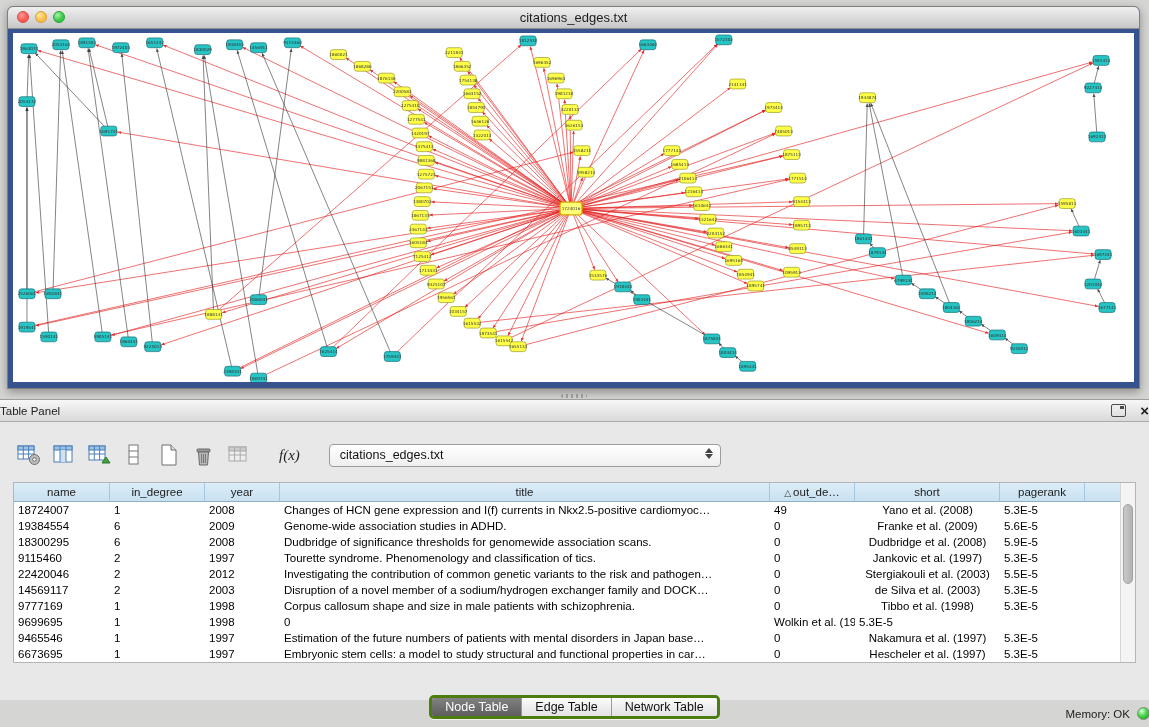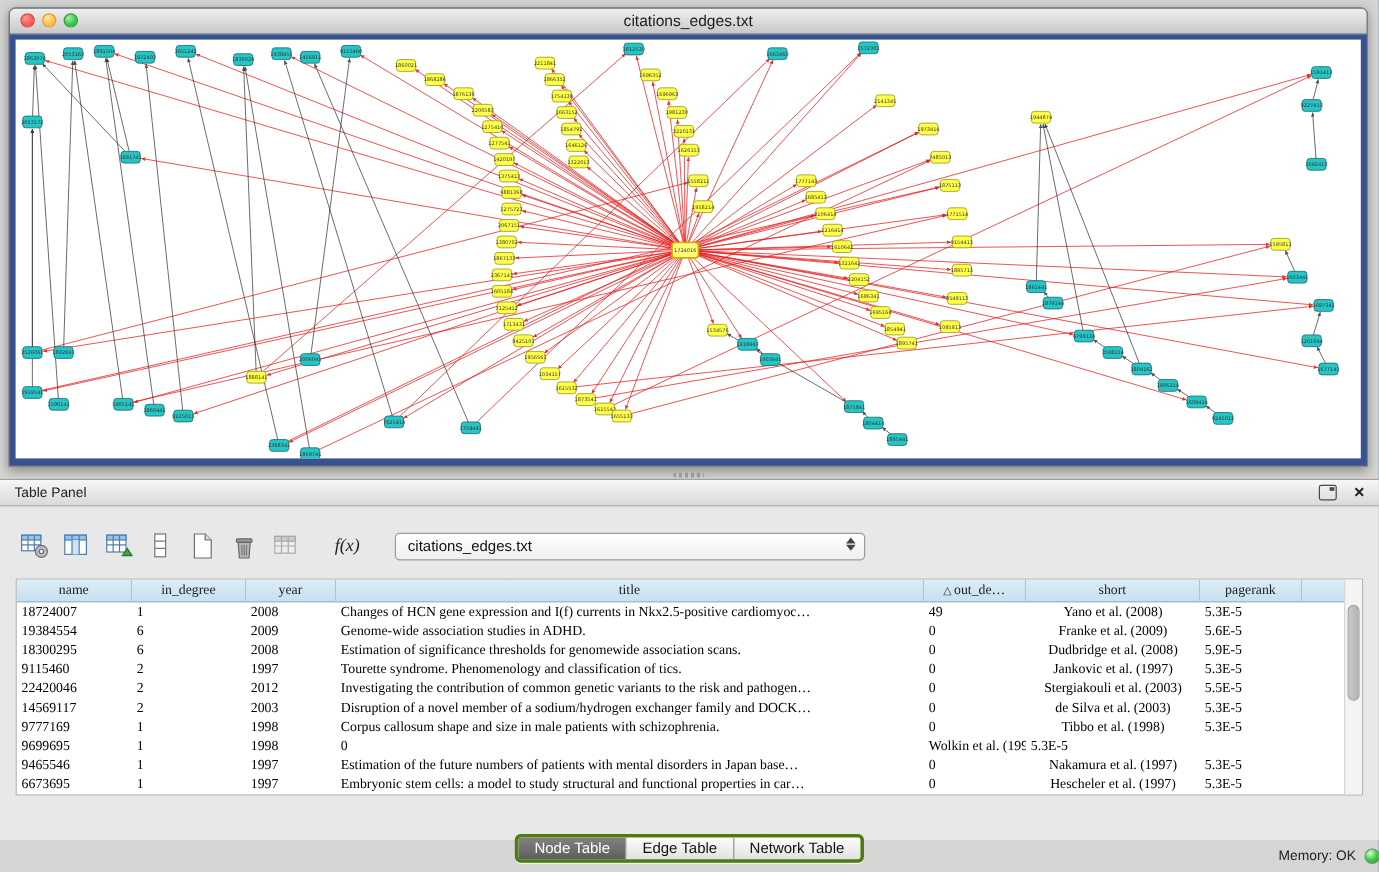--- a/index.html
+++ b/index.html
@@ -48,21 +48,21 @@
     background:repeating-linear-gradient(90deg,#9a9a9a 0 2px,transparent 2px 5px);
   }
   
   .table-panel{
     position:absolute;left:0;top:399px;width:1149px;height:301px;
     background:#e8e8e8;border-top:1px solid #9e9e9e;box-sizing:border-box;
   }
   .panel-header{
     height:21px;background:linear-gradient(#f7f7f7,#d9d9d9);
     border-bottom:1px solid #ababab;display:flex;align-items:center;
-    padding:0 12px;font-size:11.5px;color:#222;
+    padding:0 0;font-size:11.5px;color:#222;
   }
   .panel-header .spacer{flex:1;}
   .float-btn{
     width:13px;height:11px;border:1.5px solid #4a4a4a;border-radius:2px;
     position:relative;margin-right:14px;cursor:default;
   }
   .float-btn::after{content:"";position:absolute;right:1px;top:1px;width:4px;height:3px;background:#4a4a4a;}
   .close-btn{font-size:15px;font-weight:bold;color:#222;line-height:11px;cursor:default;}
   .panel-body{position:relative;height:279px;}
   .toolbar{
@@ -77,21 +77,21 @@
     margin-left:16px;width:392px;height:23px;background:linear-gradient(#ffffff,#efefef);
     border:1px solid #9b9b9b;border-radius:4px;display:flex;align-items:center;
     font-size:12.5px;color:#111;padding-left:10px;box-sizing:border-box;position:relative;
   }
   .sel-arrows{position:absolute;right:7px;top:3px;display:flex;flex-direction:column;gap:1px;}
   .sel-arrows .up{width:0;height:0;border-left:4px solid transparent;border-right:4px solid transparent;border-bottom:5px solid #444;}
   .sel-arrows .dn{width:0;height:0;border-left:4px solid transparent;border-right:4px solid transparent;border-top:5px solid #444;}
   
   .tbl-wrap{
     margin:12px 13px 0 13px;background:#fff;border:1px solid #b5b5b5;
-    position:relative;height:181px;overflow:hidden;box-sizing:border-box;font-family:Liberation Serif, serif;
+    position:relative;height:181px;overflow:hidden;box-sizing:border-box;
   }
   .tbl-head,.tbl-row{
     display:grid;
     grid-template-columns:96px 95px 75px 490px 85px 145px 85px 1fr;
   }
   .tbl-head{height:19px;}
   .th{
     background:linear-gradient(#dcedf8,#c8e0f0);
     border-right:1px solid #a5c6de;border-bottom:1px solid #8fb0c9;
     font-size:11.5px;color:#1c1c1c;text-align:center;line-height:18px;
@@ -852,21 +852,21 @@
             <div class="td">Genome-wide association studies in ADHD.</div>
             <div class="td">0</div>
             <div class="td center">Franke et al. (2009)</div>
             <div class="td">5.6E-5</div>
             <div class="td"></div>
           </div>
           <div class="tbl-row">
             <div class="td">18300295</div>
             <div class="td">6</div>
             <div class="td">2008</div>
-            <div class="td">Estimation of significance thresholds for genomewide association scans.</div>
+            <div class="td">Dudbridge of significance thresholds for genomewide association scans.</div>
             <div class="td">0</div>
             <div class="td center">Dudbridge et al. (2008)</div>
             <div class="td">5.9E-5</div>
             <div class="td"></div>
           </div>
           <div class="tbl-row">
             <div class="td">9115460</div>
             <div class="td">2</div>
             <div class="td">1997</div>
             <div class="td">Tourette syndrome. Phenomenology and classification of tics.</div>

